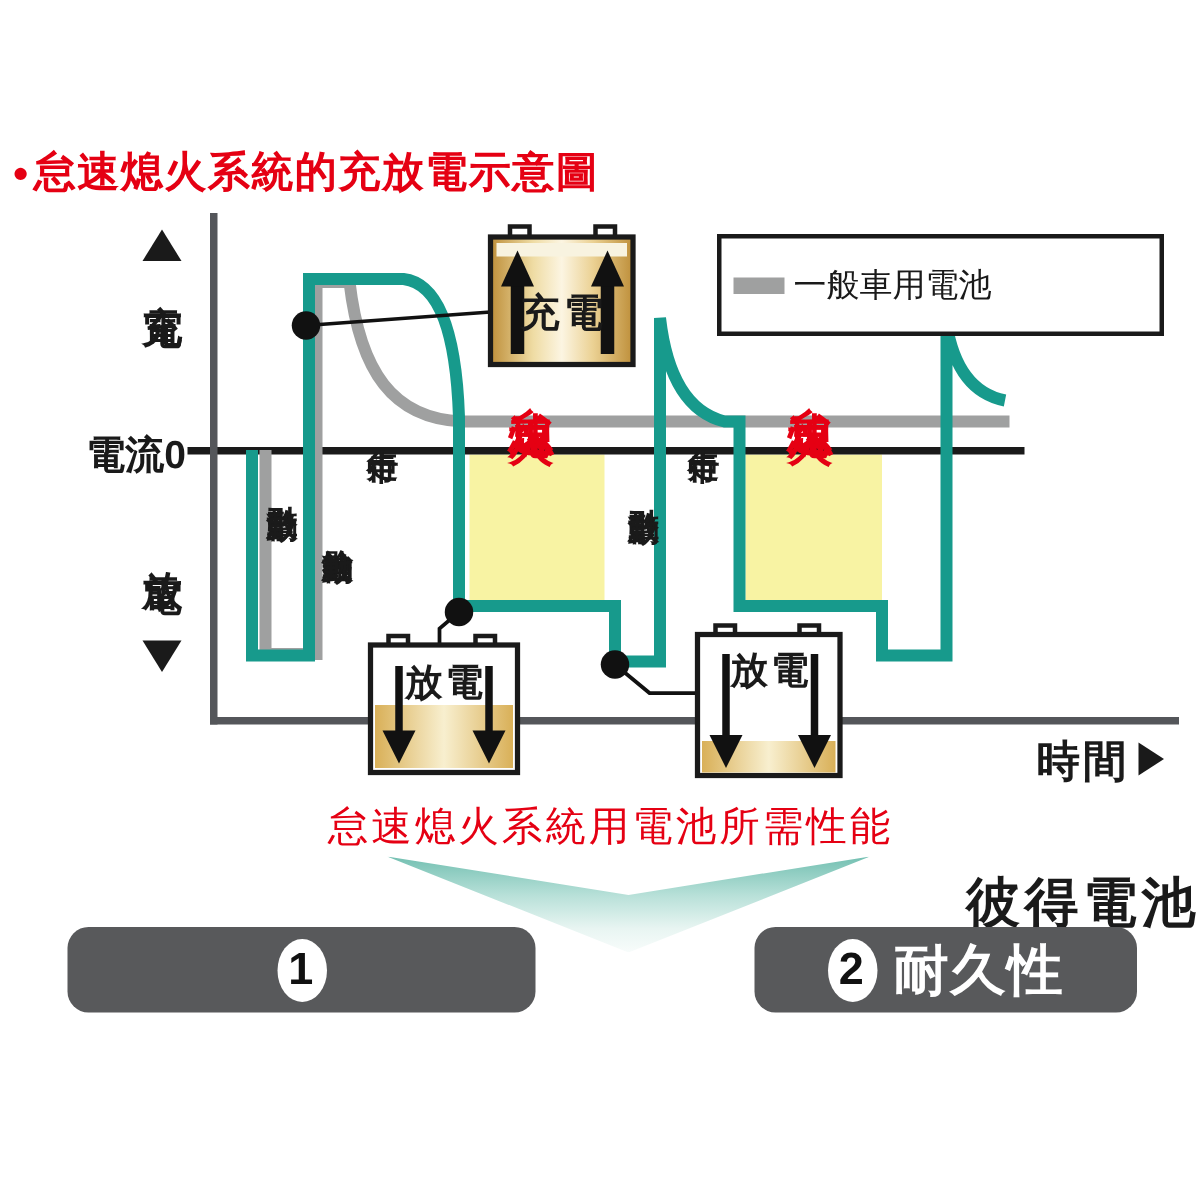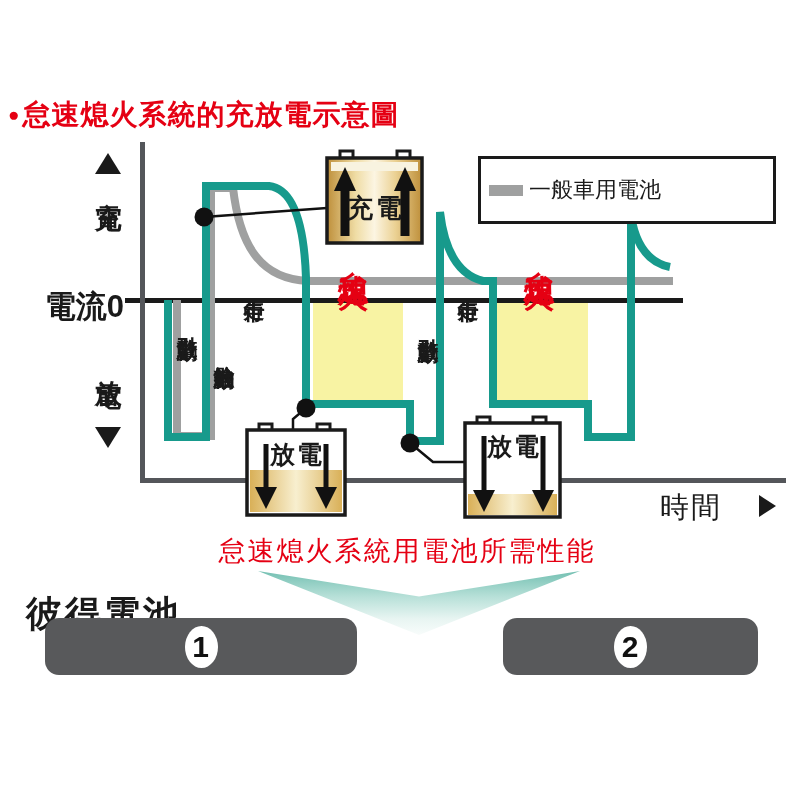--- a/index.html
+++ b/index.html
@@ -12,31 +12,31 @@
   .legend{left:478px;top:140px;width:276px;height:58px;background:#fff;border:3px solid #1a1a1a;
           display:flex;flex-direction:column;justify-content:space-evenly;padding:2px 8px;margin-top:16px;}
   .legend-row{display:flex;align-items:center;gap:6px;}
   .swatch{width:34px;height:11px;flex:0 0 auto;}
   .legend-label{font-size:22px;white-space:nowrap;}
   .vlabel{position:absolute;writing-mode:vertical-rl;text-orientation:upright;line-height:1;
           font-weight:bold;letter-spacing:2px;white-space:nowrap;}
   .phase{font-size:21px;color:#1a1a1a;letter-spacing:1px;}
   .idle{font-size:30px;color:#E50013;letter-spacing:3px;}
   .axis-big{font-size:27px;letter-spacing:4px;}
-  .zero-label{left:40px;top:286px;width:84px;text-align:right;font-size:31px;font-weight:bold;}
+  .zero-label{left:40px;top:286px;width:84px;text-align:right;font-size:26px;font-weight:bold;}
   .tri-up{width:0;height:0;border-left:13px solid transparent;border-right:13px solid transparent;border-bottom:21px solid #1a1a1a;}
   .tri-down{width:0;height:0;border-left:13px solid transparent;border-right:13px solid transparent;border-top:21px solid #1a1a1a;}
   .tri-right{width:0;height:0;border-top:11px solid transparent;border-bottom:11px solid transparent;border-left:17px solid #1a1a1a;}
   .batt-label{font-weight:bold;white-space:nowrap;}
-  .time-label{left:660px;top:488px;font-size:29px;font-weight:normal;letter-spacing:2px;}
+  .time-label{left:691px;top:488px;font-size:29px;font-weight:bold;letter-spacing:2px;}
   .subtitle{left:14px;right:0;top:533px;text-align:center;font-size:27px;font-weight:normal;color:#E50013;letter-spacing:2px;}
   .chevron{left:258px;top:571px;width:322px;height:64px;
            background:linear-gradient(180deg,#74c0b2 0%,#b7e0d8 40%,#e8f5f2 75%,#f8fcfb 100%);
            clip-path:polygon(0% 0%,50% 40%,100% 0%,50% 100%);}
-  .brand{left:26px;right:0;top:578px;text-align:left;font-size:36px;font-weight:bold;letter-spacing:3px;margin-top:12px;}
+  .brand{left:26px;right:0;top:578px;text-align:right;font-size:36px;font-weight:bold;letter-spacing:3px;}
   .feature-btn{position:absolute;top:618px;height:57px;background:#58595B;border-radius:14px;
                display:flex;align-items:center;justify-content:center;gap:11px;
                color:#fff;font-weight:bold;font-size:37px;letter-spacing:1px;white-space:nowrap;}
   .btn-1{left:45px;width:312px;}
   .btn-2{left:503px;width:255px;}
   .num-circle{width:33px;height:42px;background:#fff;border-radius:50%;color:#111;
               font-size:30px;font-weight:bold;display:flex;align-items:center;justify-content:center;flex:0 0 auto;}
 </style>
 </head>
 <body>
@@ -153,15 +153,16 @@
 
   <div class="abs subtitle">怠速熄火系統用電池所需性能</div>
   <div class="abs chevron"></div>
   <div class="abs brand">彼得電池</div>
 
   <div class="feature-btn btn-1">
     <span class="num-circle">1</span>
   </div>
   <div class="feature-btn btn-2">
     <span class="num-circle">2</span>
+    <span>耐久性</span>
   </div>
 
 </div>
 
 </body></html>

